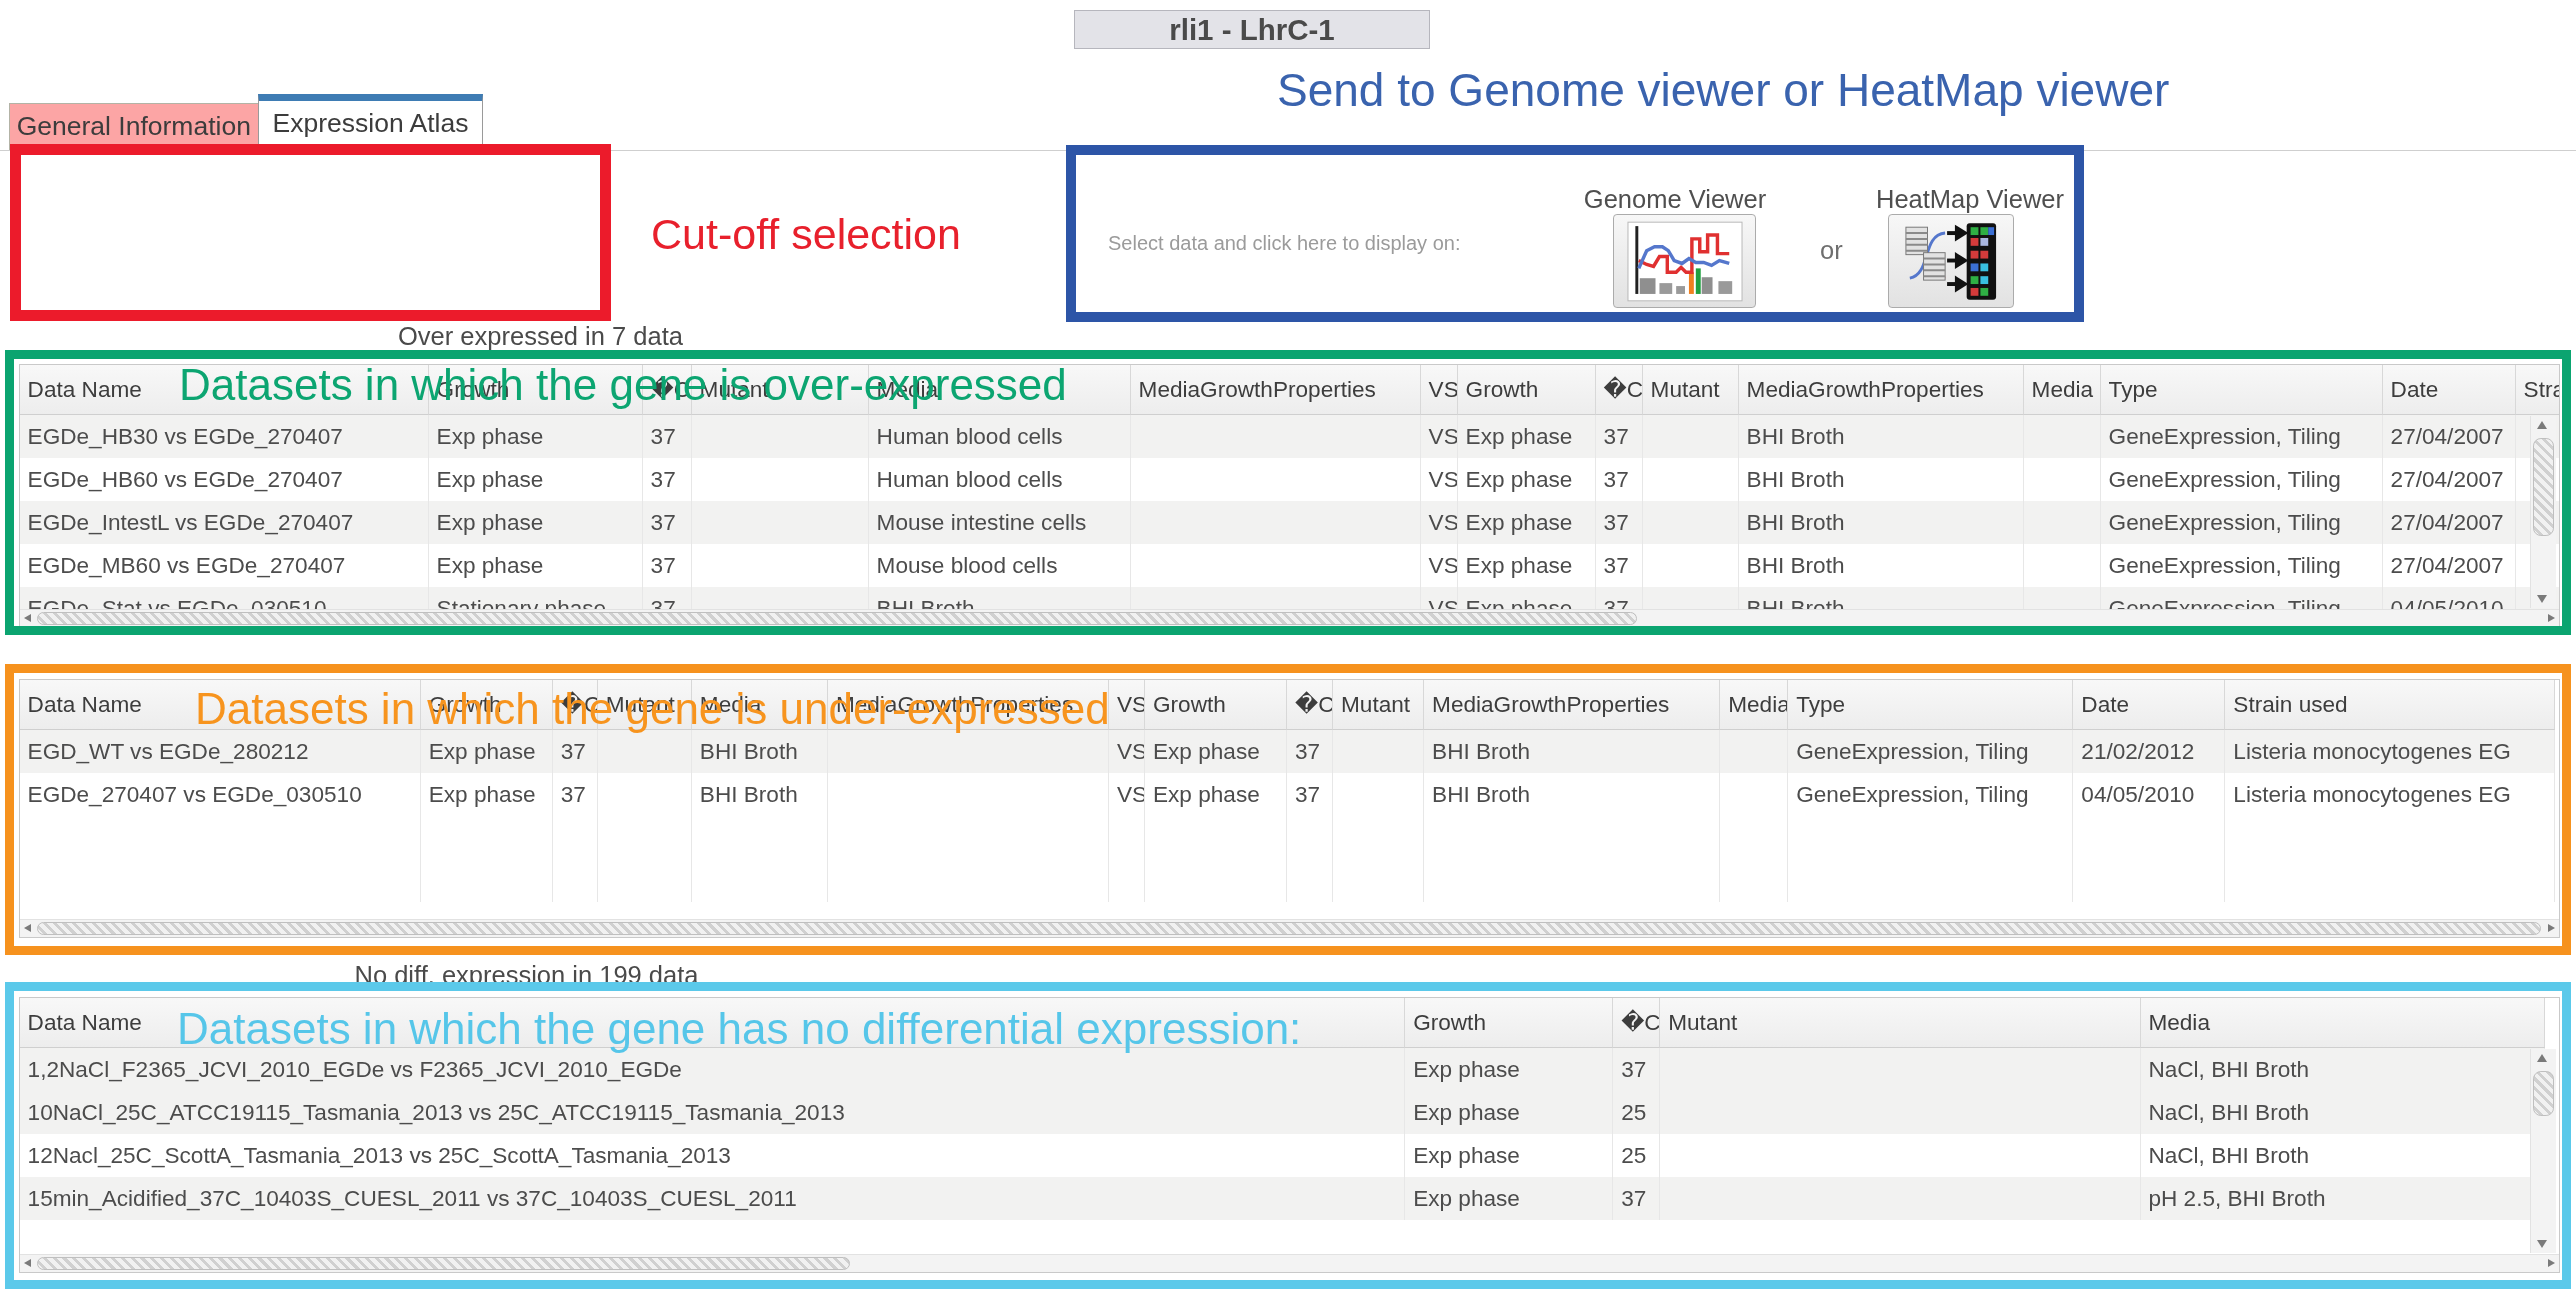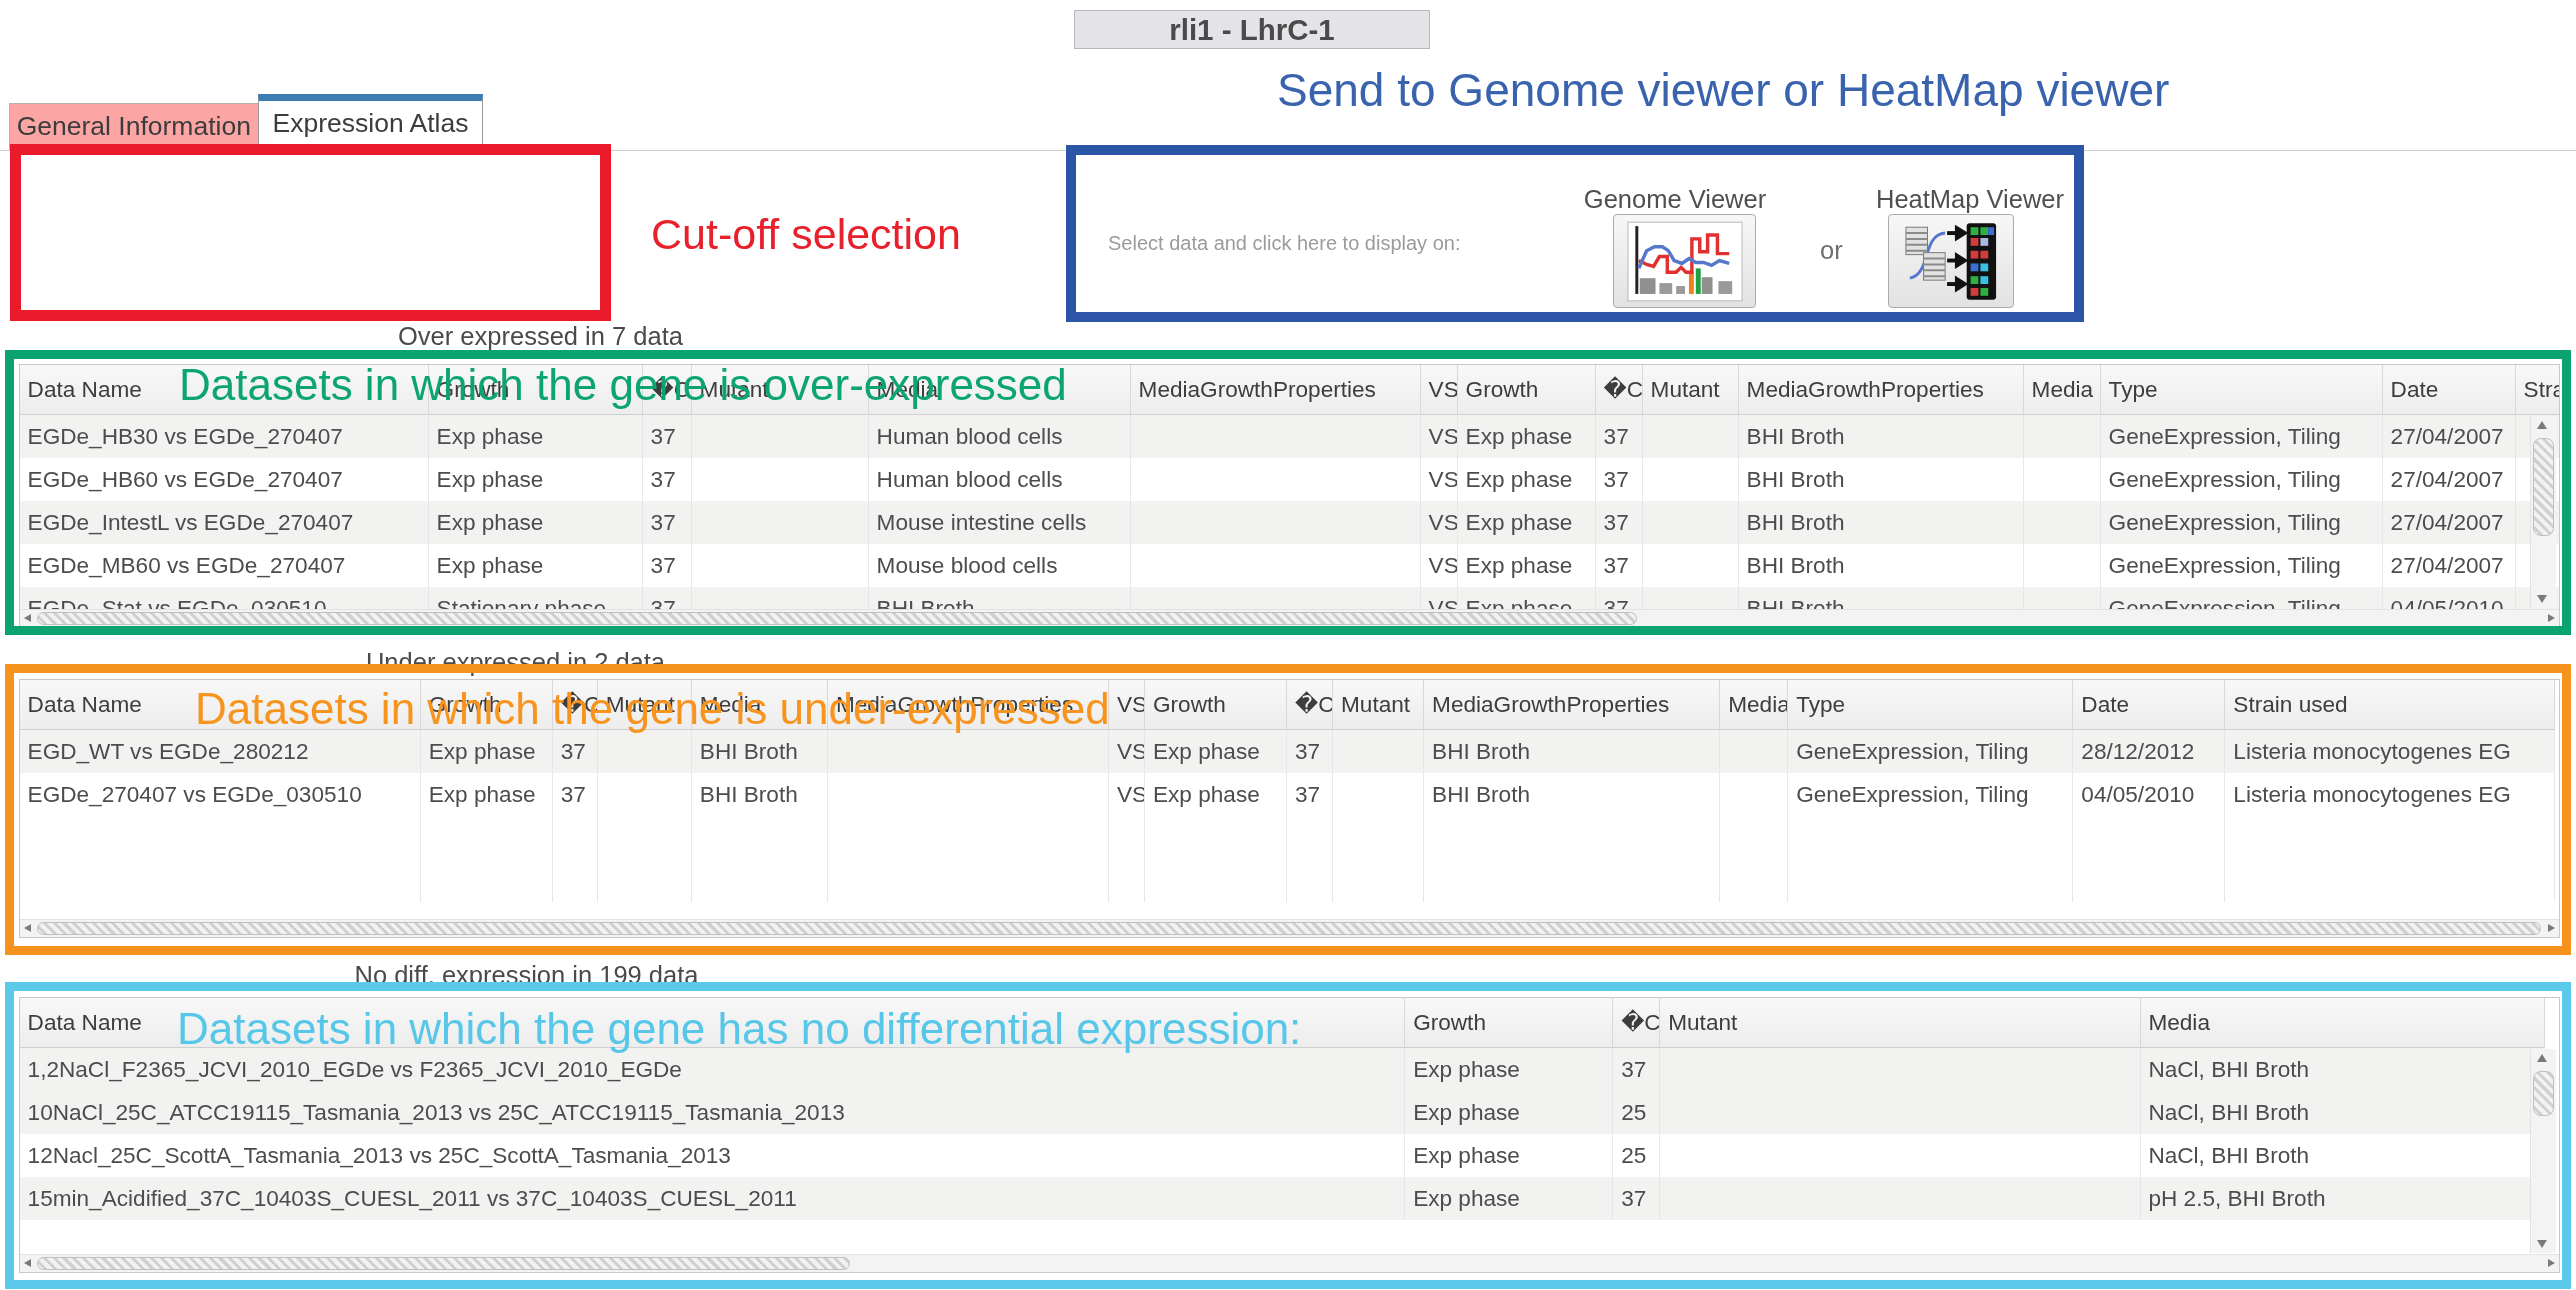--- a/index.html
+++ b/index.html
@@ -290,21 +290,20 @@
       <div class="thumb" style="top:21.6px;height:98px"></div>
       <div class="arr arr-down"></div>
     </div>
     <div class="hbar">
       <div class="arr arr-left"></div>
       <div class="thumb" style="left:17.7px;width:63%"></div>
       <div class="arr arr-right"></div>
     </div>
   </div>
 
-  <div class="abs caption cap-under">Under expressed in 2 data</div>
   <div class="abs twrap" id="wrap-under">
     <div class="scroller">
       <table class="grid" style="width: 2535px;">
           <colgroup>
             <col style="width: 401px;">
             <col style="width: 132px;">
             <col style="width: 45px;">
             <col style="width: 94px;">
             <col style="width: 136px;">
             <col style="width: 281px;">
@@ -345,21 +344,21 @@
               <td></td>
               <td>BHI Broth</td>
               <td></td>
               <td>VS</td>
               <td>Exp phase</td>
               <td>37</td>
               <td></td>
               <td>BHI Broth</td>
               <td></td>
               <td>GeneExpression, Tiling</td>
-              <td>28/12/2012</td>
+              <td>21/02/2012</td>
               <td>Listeria monocytogenes EG</td>
             </tr>
             <tr class="even">
               <td>EGDe_270407 vs EGDe_030510</td>
               <td>Exp phase</td>
               <td>37</td>
               <td></td>
               <td>BHI Broth</td>
               <td></td>
               <td>VS</td>

